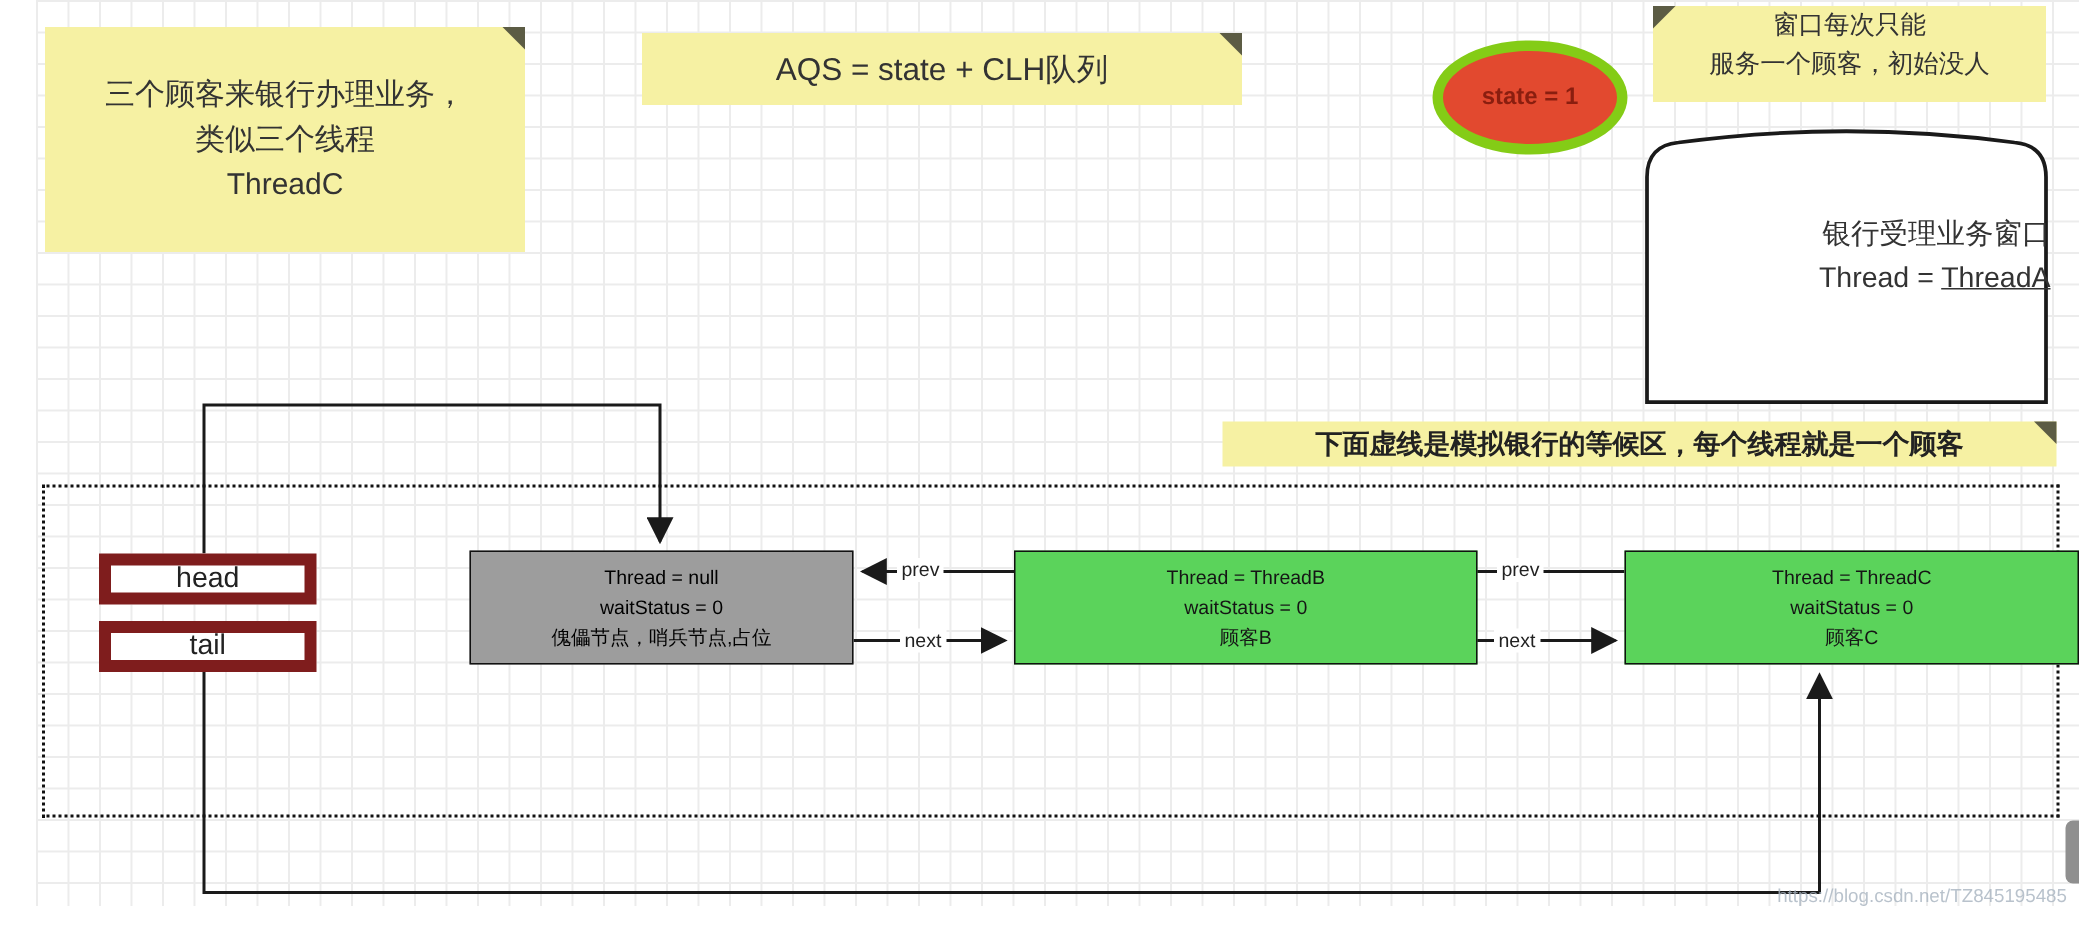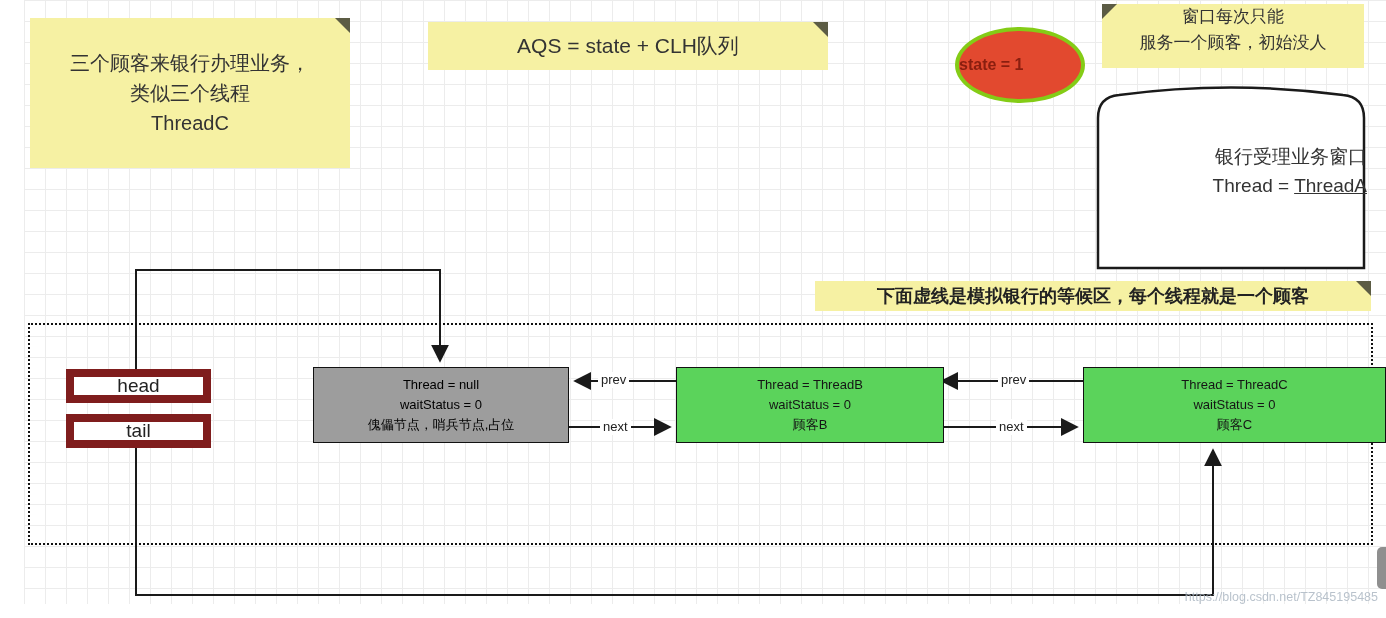--- a/index.html
+++ b/index.html
@@ -26,22 +26,22 @@
     display:flex;flex-direction:column;justify-content:flex-start;padding-top:30px;box-sizing:border-box;}
   .note-aqs{left:428px;top:22px;width:400px;height:48px;font-size:21px;
     display:flex;align-items:center;justify-content:center;}
   .note-window-rule{left:1102px;top:4px;width:262px;height:64px;font-size:17px;line-height:1.55;
     display:flex;flex-direction:column;justify-content:flex-start;}
   .note-band{left:815px;top:281px;width:556px;height:30px;font-size:18px;font-weight:600;color:#222;
     display:flex;align-items:center;justify-content:center;}
 
   .state-ellipse{
     position:absolute;left:955px;top:27px;width:130px;height:76px;border-radius:50%;
-    background:#e2492f;border:4px solid #84cc16;box-sizing:border-box;
-    display:flex;align-items:center;
+    background:#e2492f;border:7px solid #84cc16;box-sizing:border-box;
+    display:flex;align-items:center;justify-content:center;
     font-size:16px;color:#8a1e0f;font-weight:600;
   }
 
   .service-window{position:absolute;left:1095px;top:84px;width:272px;height:186px;}
   .service-window .txt{
     position:absolute;left:0;top:58px;width:100%;text-align:right;
     font-size:19px;line-height:1.55;color:#333;
   }
   .thread-underline{text-decoration:underline;}
 
@@ -58,21 +58,21 @@
   .head-box{left:66px;top:369px;}
   .tail-box{left:66px;top:414px;}
 
   .node{
     position:absolute;top:367px;height:76px;border:1.5px solid #111;box-sizing:border-box;
     display:flex;flex-direction:column;align-items:center;justify-content:center;
     font-size:13px;line-height:1.55;text-align:center;
   }
   .node-sentinel{left:313px;width:256px;background:#9d9d9d;color:#000000;}
   .node-green{background:#5bd35b;color:#151515;}
-  .node-b{left:676px;width:268px;}
+  .node-b{left:676px;width:309px;}
   .node-c{left:1083px;width:303px;}
 
   .edge-label{
     position:absolute;font-size:13px;color:#222;background:#fff;padding:0 3px;line-height:16px;
   }
 
   .watermark{
     position:absolute;right:8px;bottom:14px;font-size:12.5px;color:#a8b4c0;opacity:.8;
   }
   .scroll-thumb{

